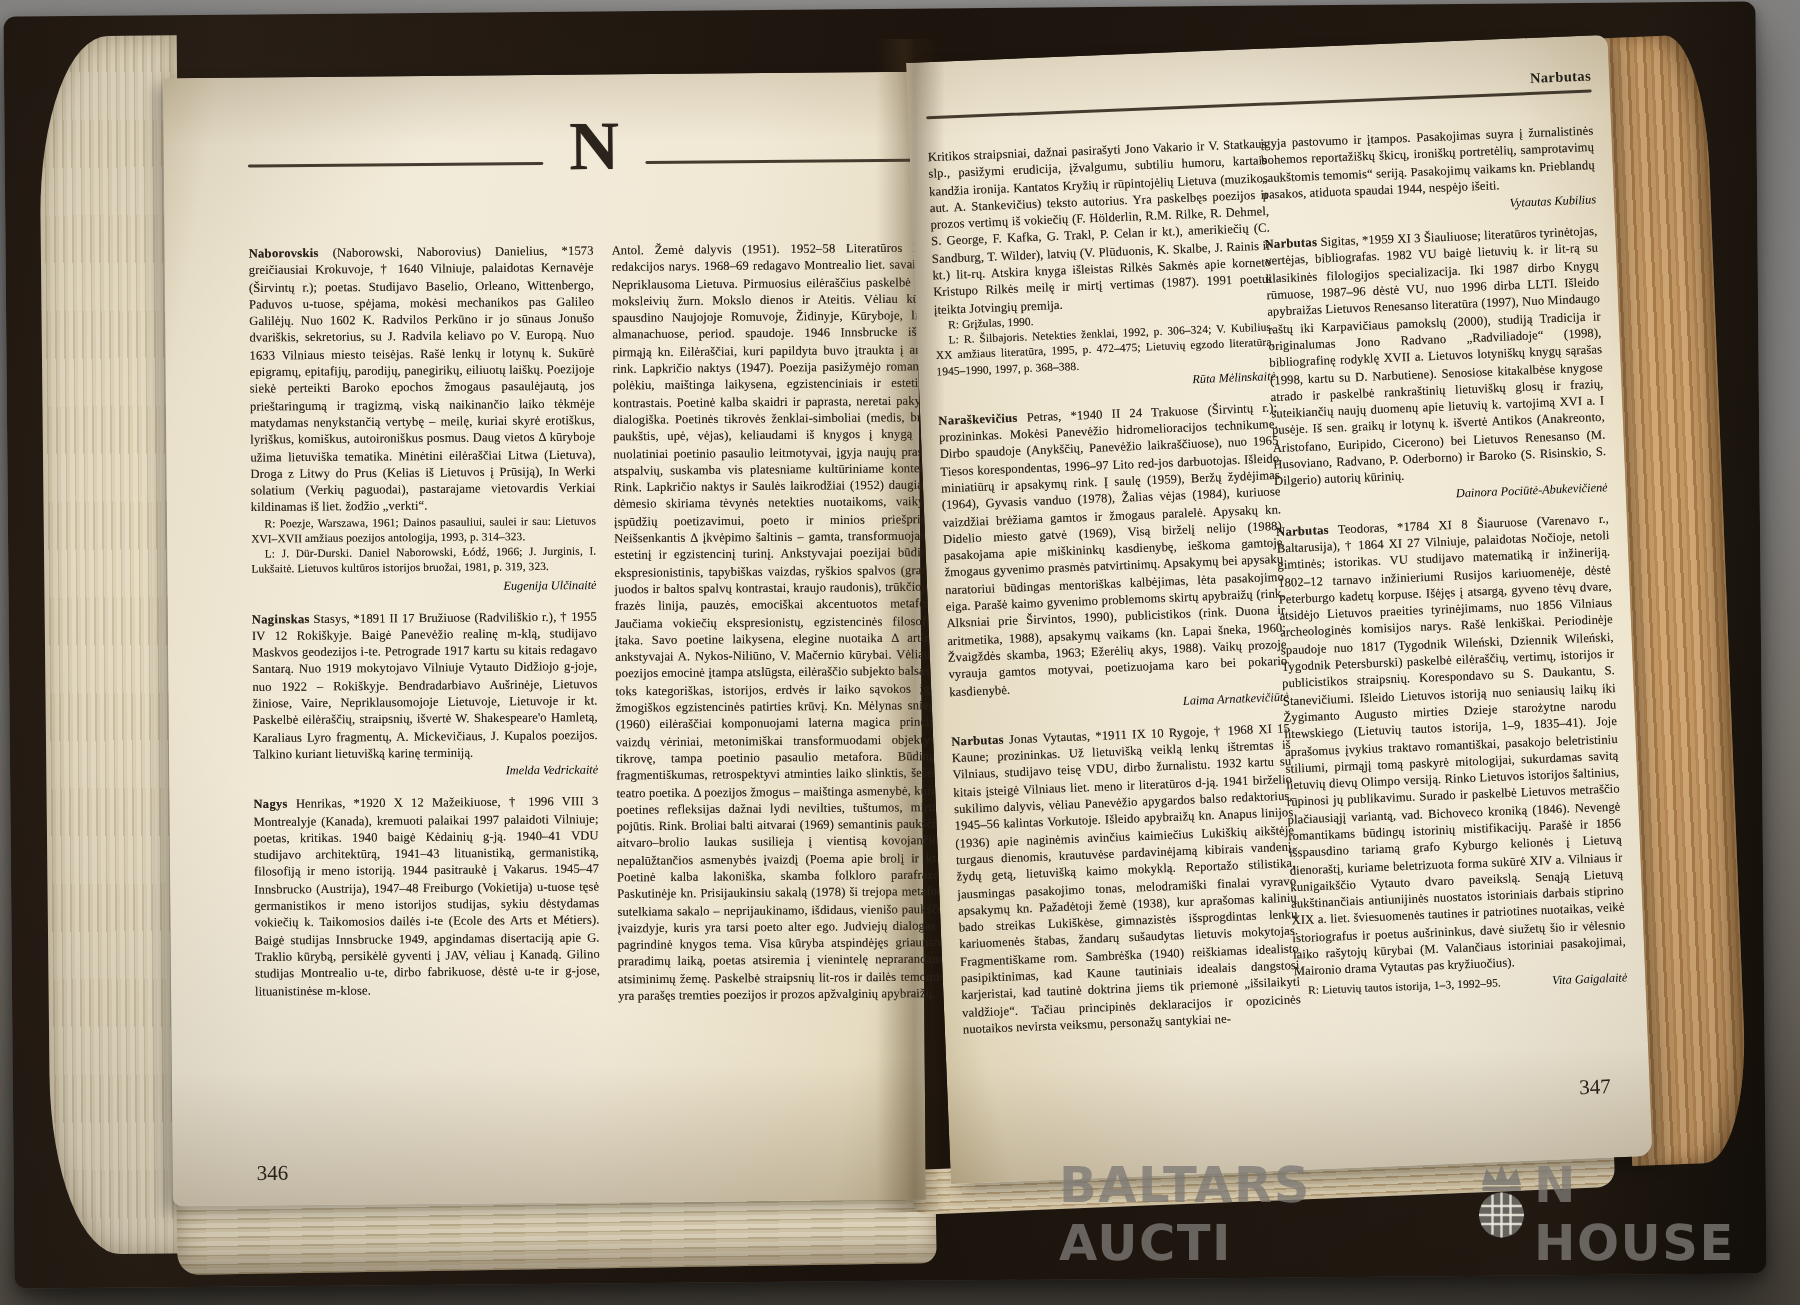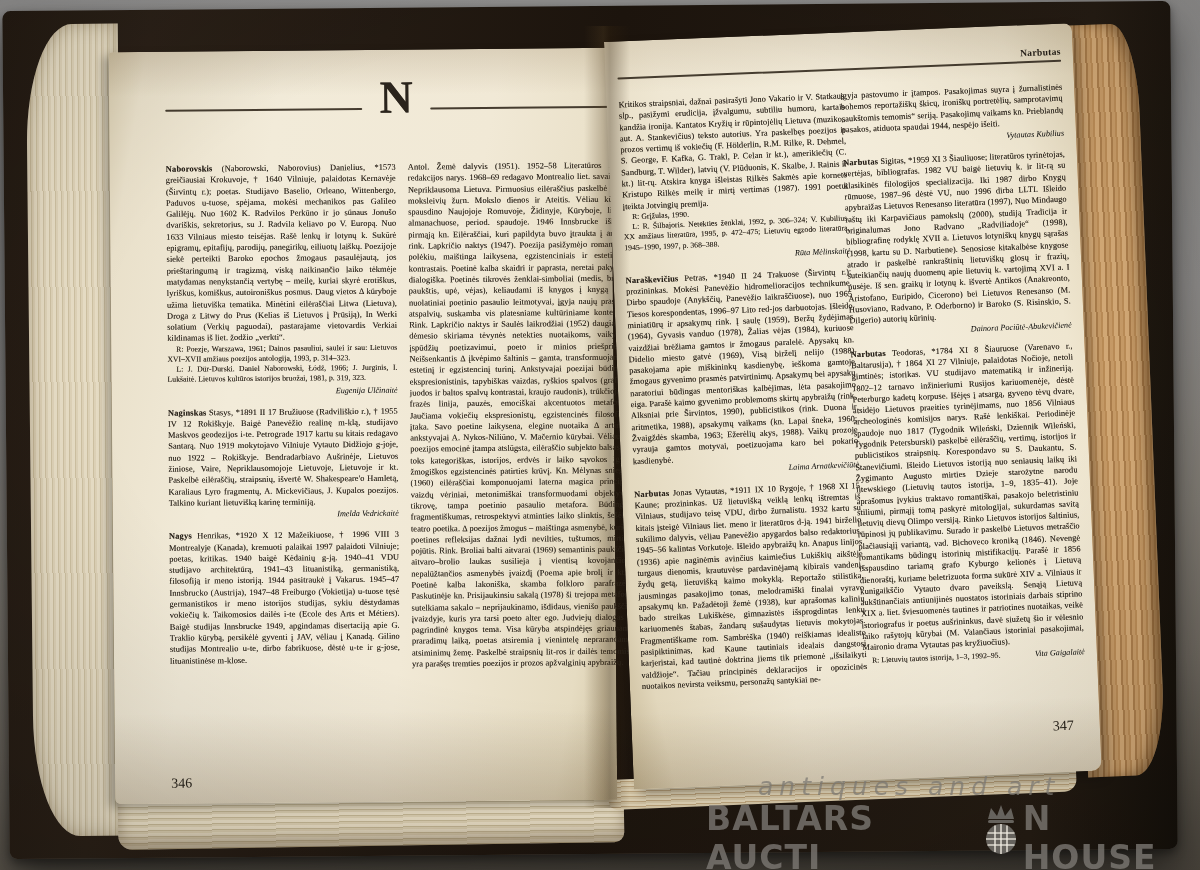--- a/index.html
+++ b/index.html
@@ -179,21 +179,20 @@
       </div>
     </div>
 
     <div class="rp-num">347</div>
   </div>
 
   <div class="spine-shadow"></div>
   <div class="vignette"></div>
 
   <div class="wm">
-    <div class="wm-line1">antiques and art</div>
     <div class="wm-line2">
       <span>BALTARS AUCTI</span>
       <svg class="wm-logo" width="42" height="54" viewBox="0 0 42 54">
         <g fill="rgba(120,117,112,0.8)">
           <path d="M8 16 L11 5 L17 13 L21 2 L25 13 L31 5 L34 16 Z"></path>
           <rect x="8" y="17" width="26" height="3" rx="1.5"></rect>
           <circle cx="21" cy="36" r="15"></circle>
         </g>
         <g stroke="rgba(240,236,226,0.85)" stroke-width="1.6" fill="none">
           <path d="M7.5 30 H34.5 M6 36 H36 M7.5 42 H34.5"></path>

